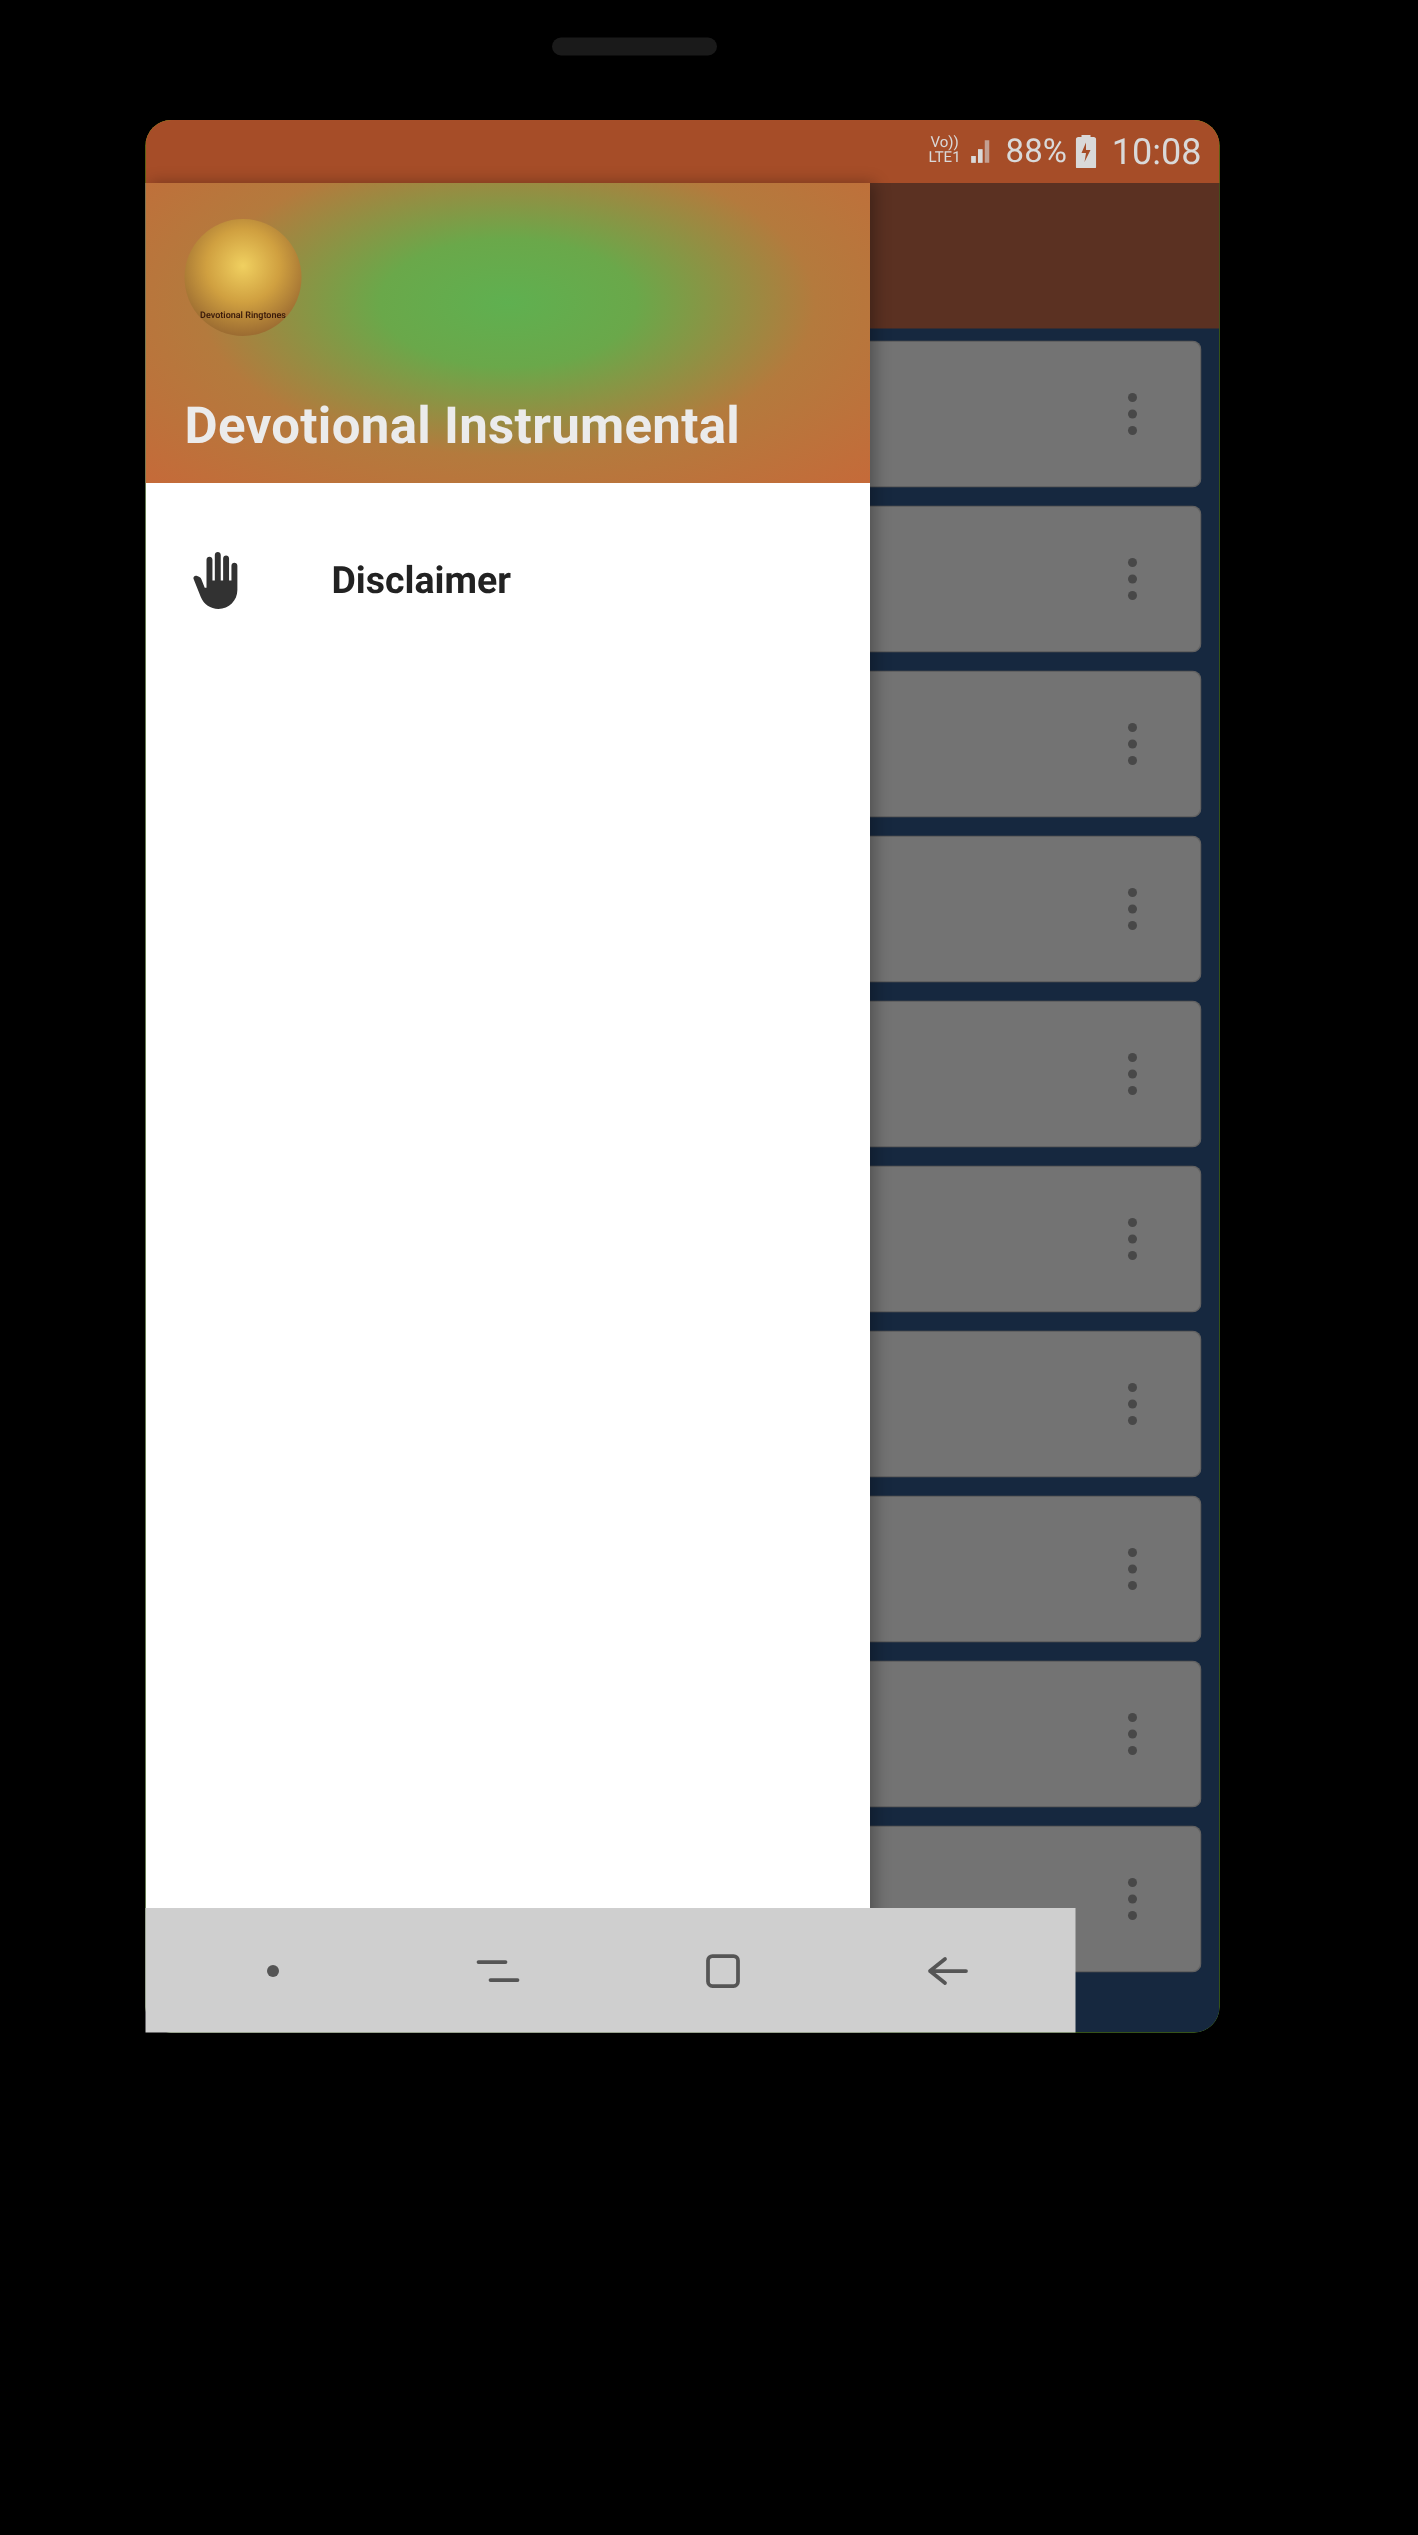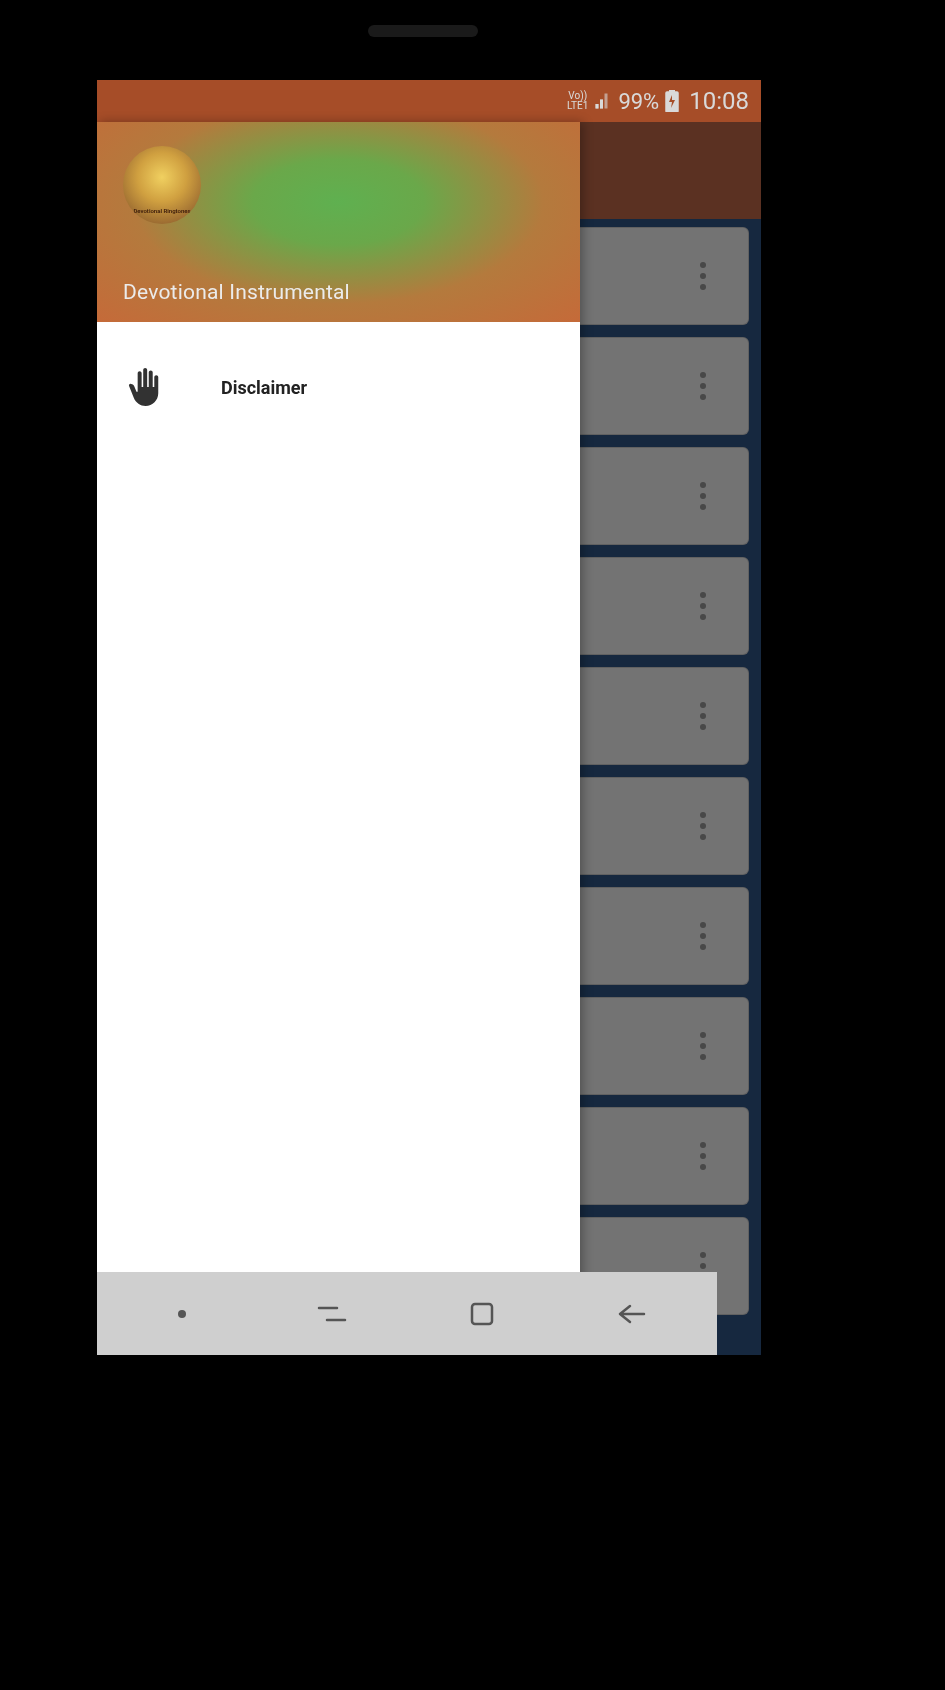--- a/index.html
+++ b/index.html
@@ -24,24 +24,25 @@
       width: 110px;
       height: 12px;
       background: #1a1a1a;
       border-radius: 6px;
     }
     
     .screen {
       position: absolute;
       left: 97px;
       top: 80px;
-      width: 664px;
+      width: 716px;
       height: 1275px;
       background: #84cc16;
       overflow: hidden;
+      border-radius: 17px;
     }
     
     
     .status-bar {
       height: 42px;
       background: #c35b30;
       color: #fff;
       display: flex;
       justify-content: flex-end;
       align-items: center;
@@ -143,22 +144,22 @@
     }
     .avatar-label {
       font-size: 6px;
       color: #3a1a0a;
       padding-bottom: 10px;
       font-weight: 600;
     }
     
     .drawer-title {
       color: #ebebeb;
-      font-size: 21px;
-      font-weight: 400;
+      font-size: 34px;
+      font-weight: 700;
       letter-spacing: 0.2px;
     }
     
     .drawer-items {
       padding-top: 24px;
       flex: 1;
     }
     .drawer-item {
       height: 82px;
       display: flex;
@@ -169,21 +170,21 @@
     }
     .drawer-icon {
       width: 42px;
       height: 42px;
       display: flex;
       align-items: center;
       justify-content: center;
       color: #323232;
     }
     .drawer-label {
-      font-size: 18px;
+      font-size: 25px;
       font-weight: 700;
       color: #222;
     }
     
     
     .nav-bar {
       position: absolute;
       left: 97px;
       top: 1272px;
       width: 620px;
@@ -230,21 +231,21 @@
   <div class="status-bar">
     <div class="status-icons">
       <div class="volte">
         <span>Vo))</span>
         <span>LTE1</span>
       </div>
       <svg width="18" height="18" viewBox="0 0 24 24" fill="white">
           <path d="M2 22h4v-6H2v6zm6 0h4V10H8v12zm6 0h4V2h-4v20z" opacity="0.6"></path>
           <path d="M2 22h4v-6H2v6zm6 0h4V10H8v12z"></path>
         </svg>
-      <span>99%</span>
+      <span>88%</span>
       <svg width="14" height="22" viewBox="0 0 14 22" fill="white">
           <rect x="1" y="2" width="12" height="20" rx="1" stroke="white" stroke-width="1.5" fill="white"></rect>
           <rect x="4" y="0" width="6" height="3" fill="white"></rect>
           <path d="M7 5 L4 12 L7 12 L6 18 L10 10 L7 10 Z" fill="#c35b30"></path>
         </svg>
       <span style="font-size:24px;margin-left:4px;text-align:right;">10:08</span>
     </div>
   </div>
 
   <div class="bg-content">

